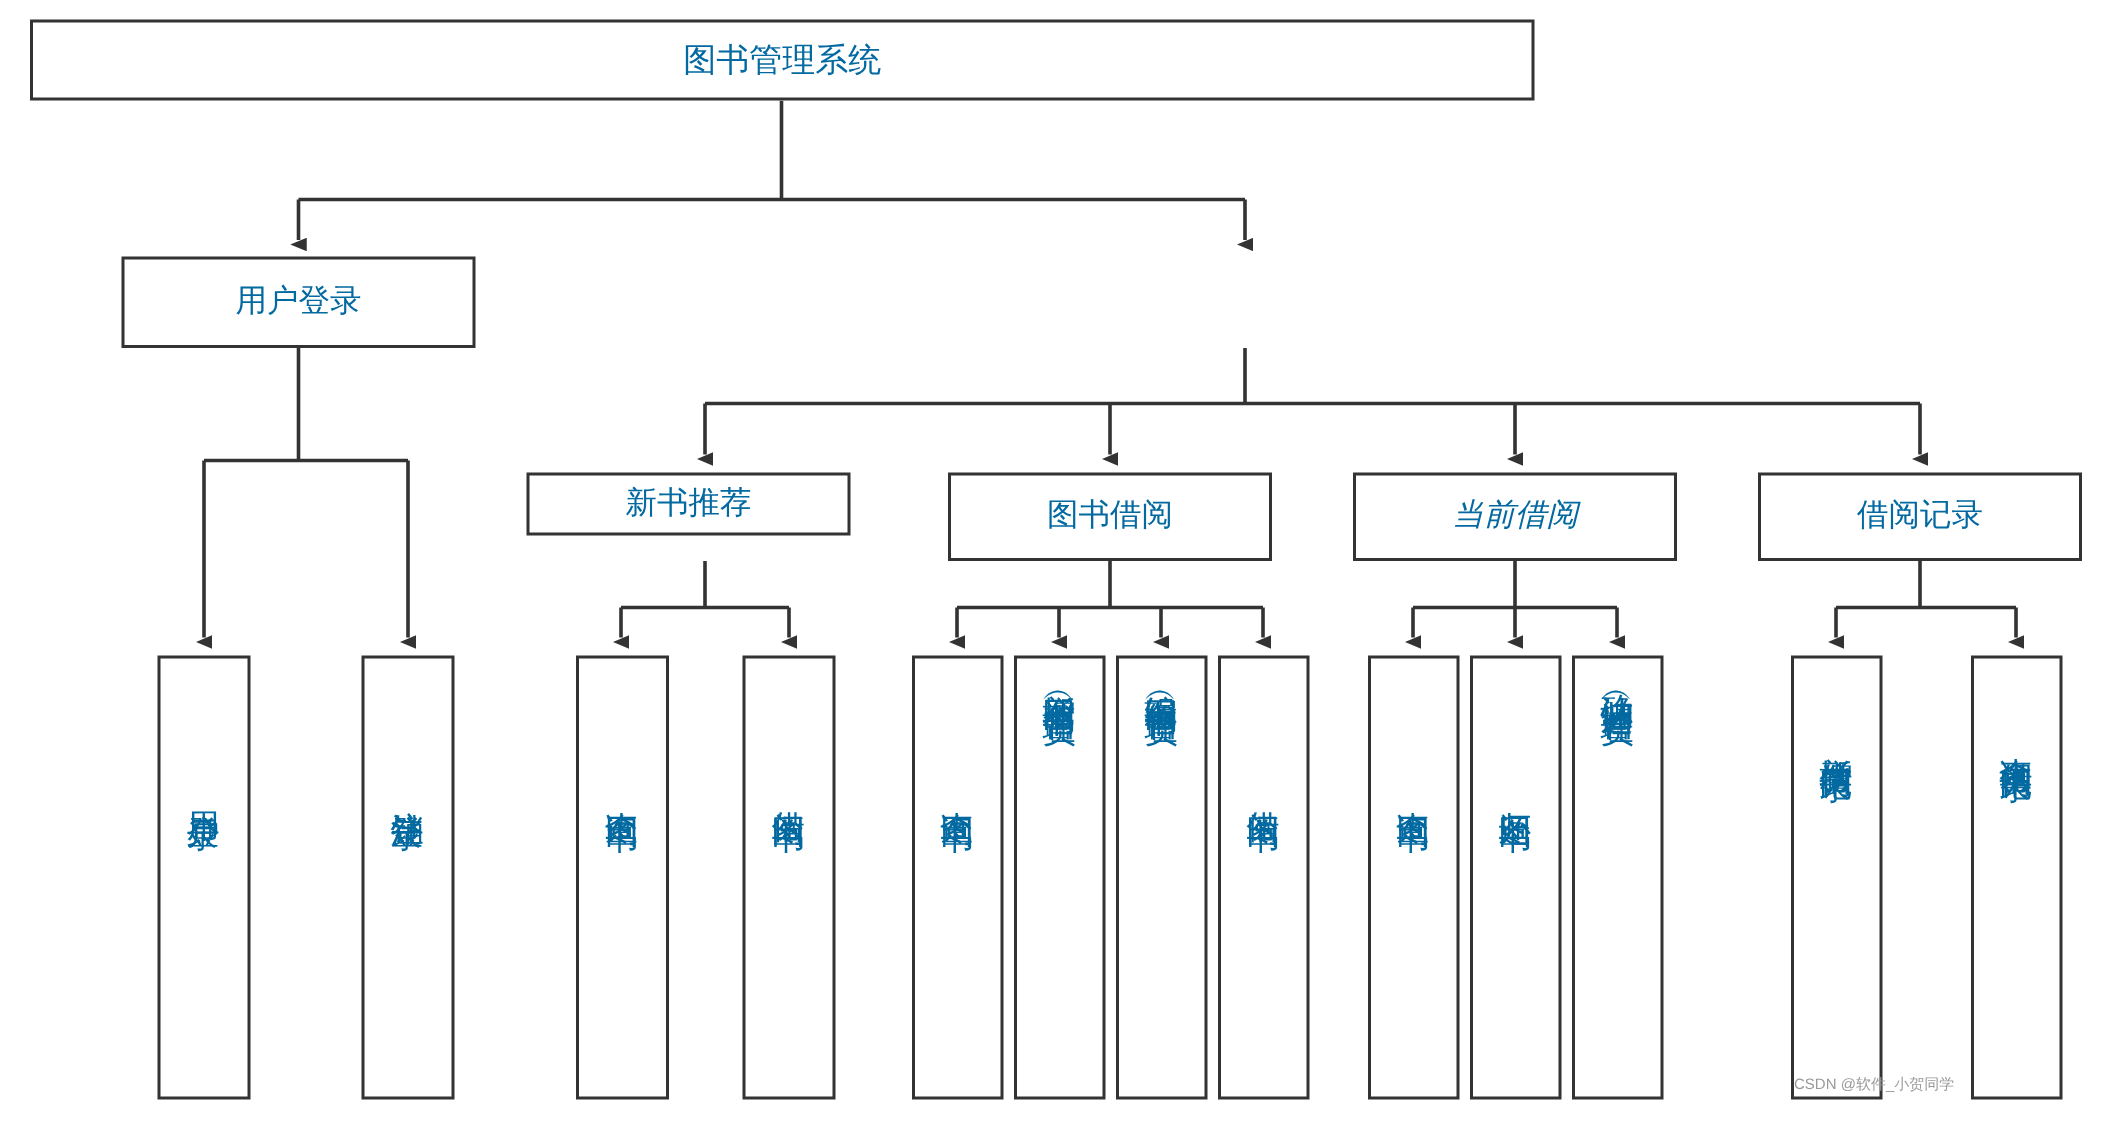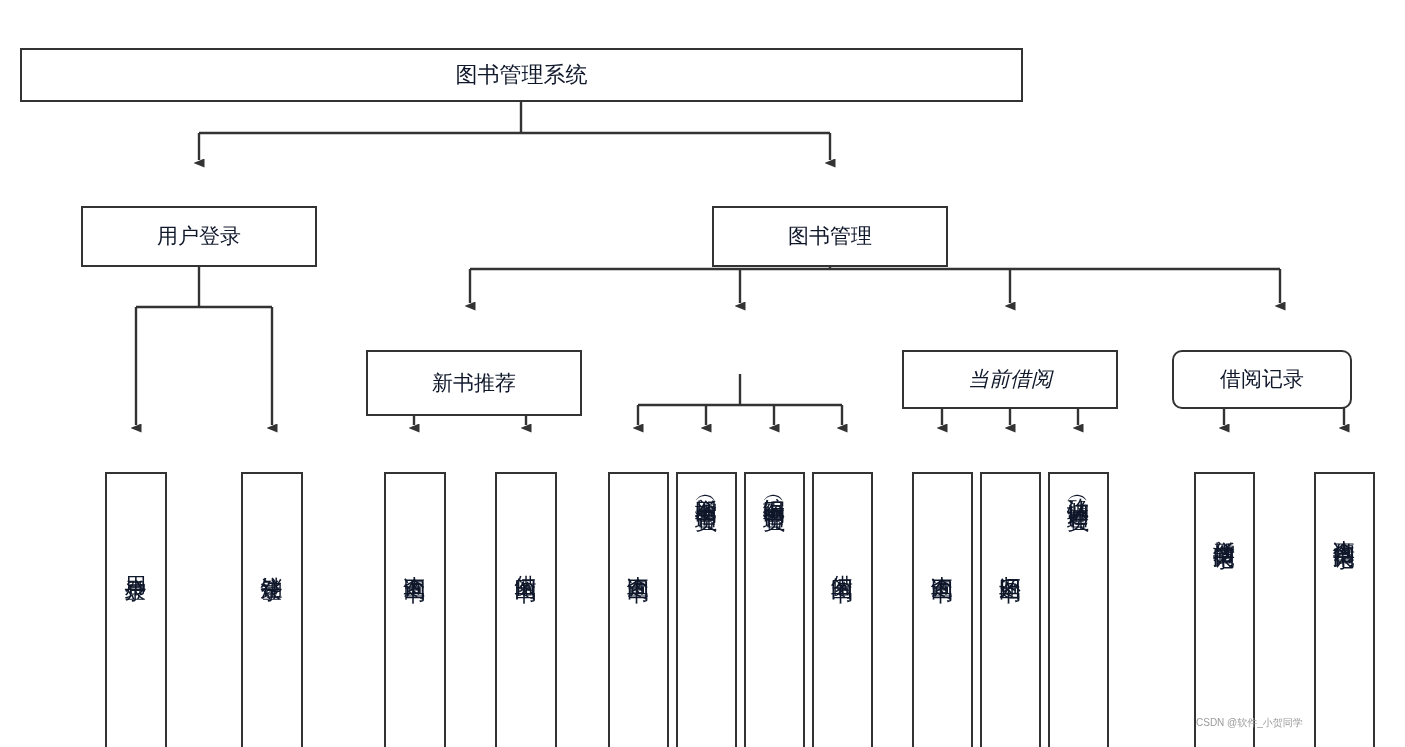--- a/index.html
+++ b/index.html
@@ -27,22 +27,21 @@
     pointer-events: none;
   }
   .node {
     position: absolute;
     box-sizing: border-box;
     background: #ffffff;
     border: 2px solid #333333;
     display: flex;
     align-items: center;
     justify-content: center;
-    color: #0f172a;
-    margin-top: 35px;
+    color: #0369a1;
   }
   .node .node-label {
     display: block;
     text-align: center;
     line-height: 1.15;
   }
   
   .node.horiz .node-label {
     font-size: 21px;
     white-space: nowrap;
@@ -132,31 +131,31 @@
     </g>
   </svg>
 
   <div class="node horiz root" style="left:20px; top:13px; width:1003px; height:54px;">
     <span class="node-label">图书管理系统</span>
   </div>
 
   <div class="node horiz" style="left:81px; top:171px; width:236px; height:61px;">
     <span class="node-label">用户登录</span>
   </div>
-  <div class="node horiz" style="left:712px; top:171px; width:236px; height:61px;">
-    <span class="node-label">图书管理</span>
-  </div>
-
-  <div class="node horiz" style="left:366px; top:315px; width:216px; height:66px;">
+
+  <div class="node horiz" style="left:351px; top:315px; width:216px; height:42px;">
     <span class="node-label">新书推荐</span>
+  </div>
+  <div class="node horiz" style="left:632px; top:315px; width:216px; height:59px;">
+    <span class="node-label">图书借阅</span>
   </div>
   <div class="node horiz" style="left:902px; top:315px; width:216px; height:59px;font-style:italic;">
     <span class="node-label">当前借阅</span>
   </div>
-  <div class="node horiz" style="left:1172px; top:315px; width:180px; height:59px;border-radius:10px;">
+  <div class="node horiz" style="left:1172px; top:315px; width:216px; height:59px;">
     <span class="node-label">借阅记录</span>
   </div>
 
   <div class="node vert mid" style="left:105px; top:437px; width:62px; height:296px;">
     <span class="node-label">用户登录</span>
   </div>
   <div class="node vert mid" style="left:241px; top:437px; width:62px; height:296px;">
     <span class="node-label">注销登录</span>
   </div>
 

